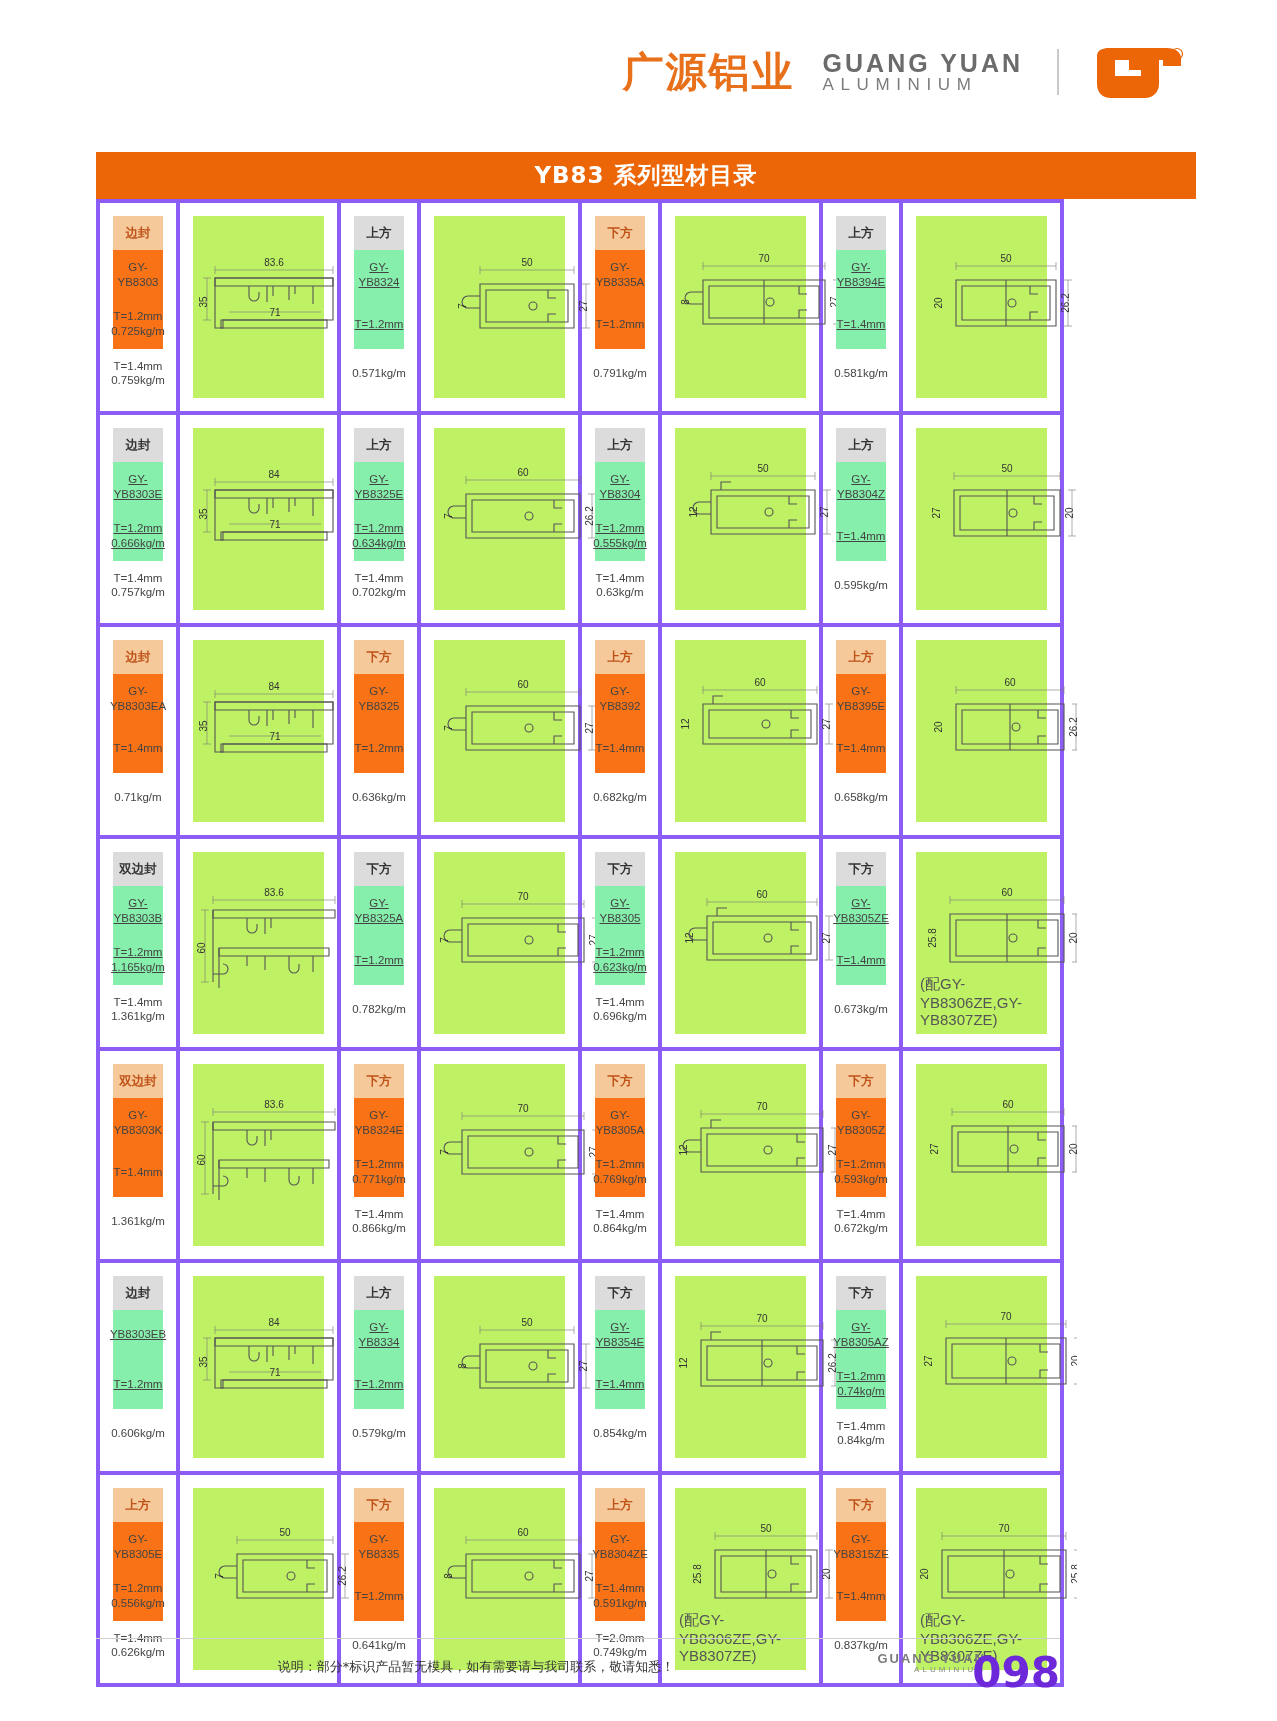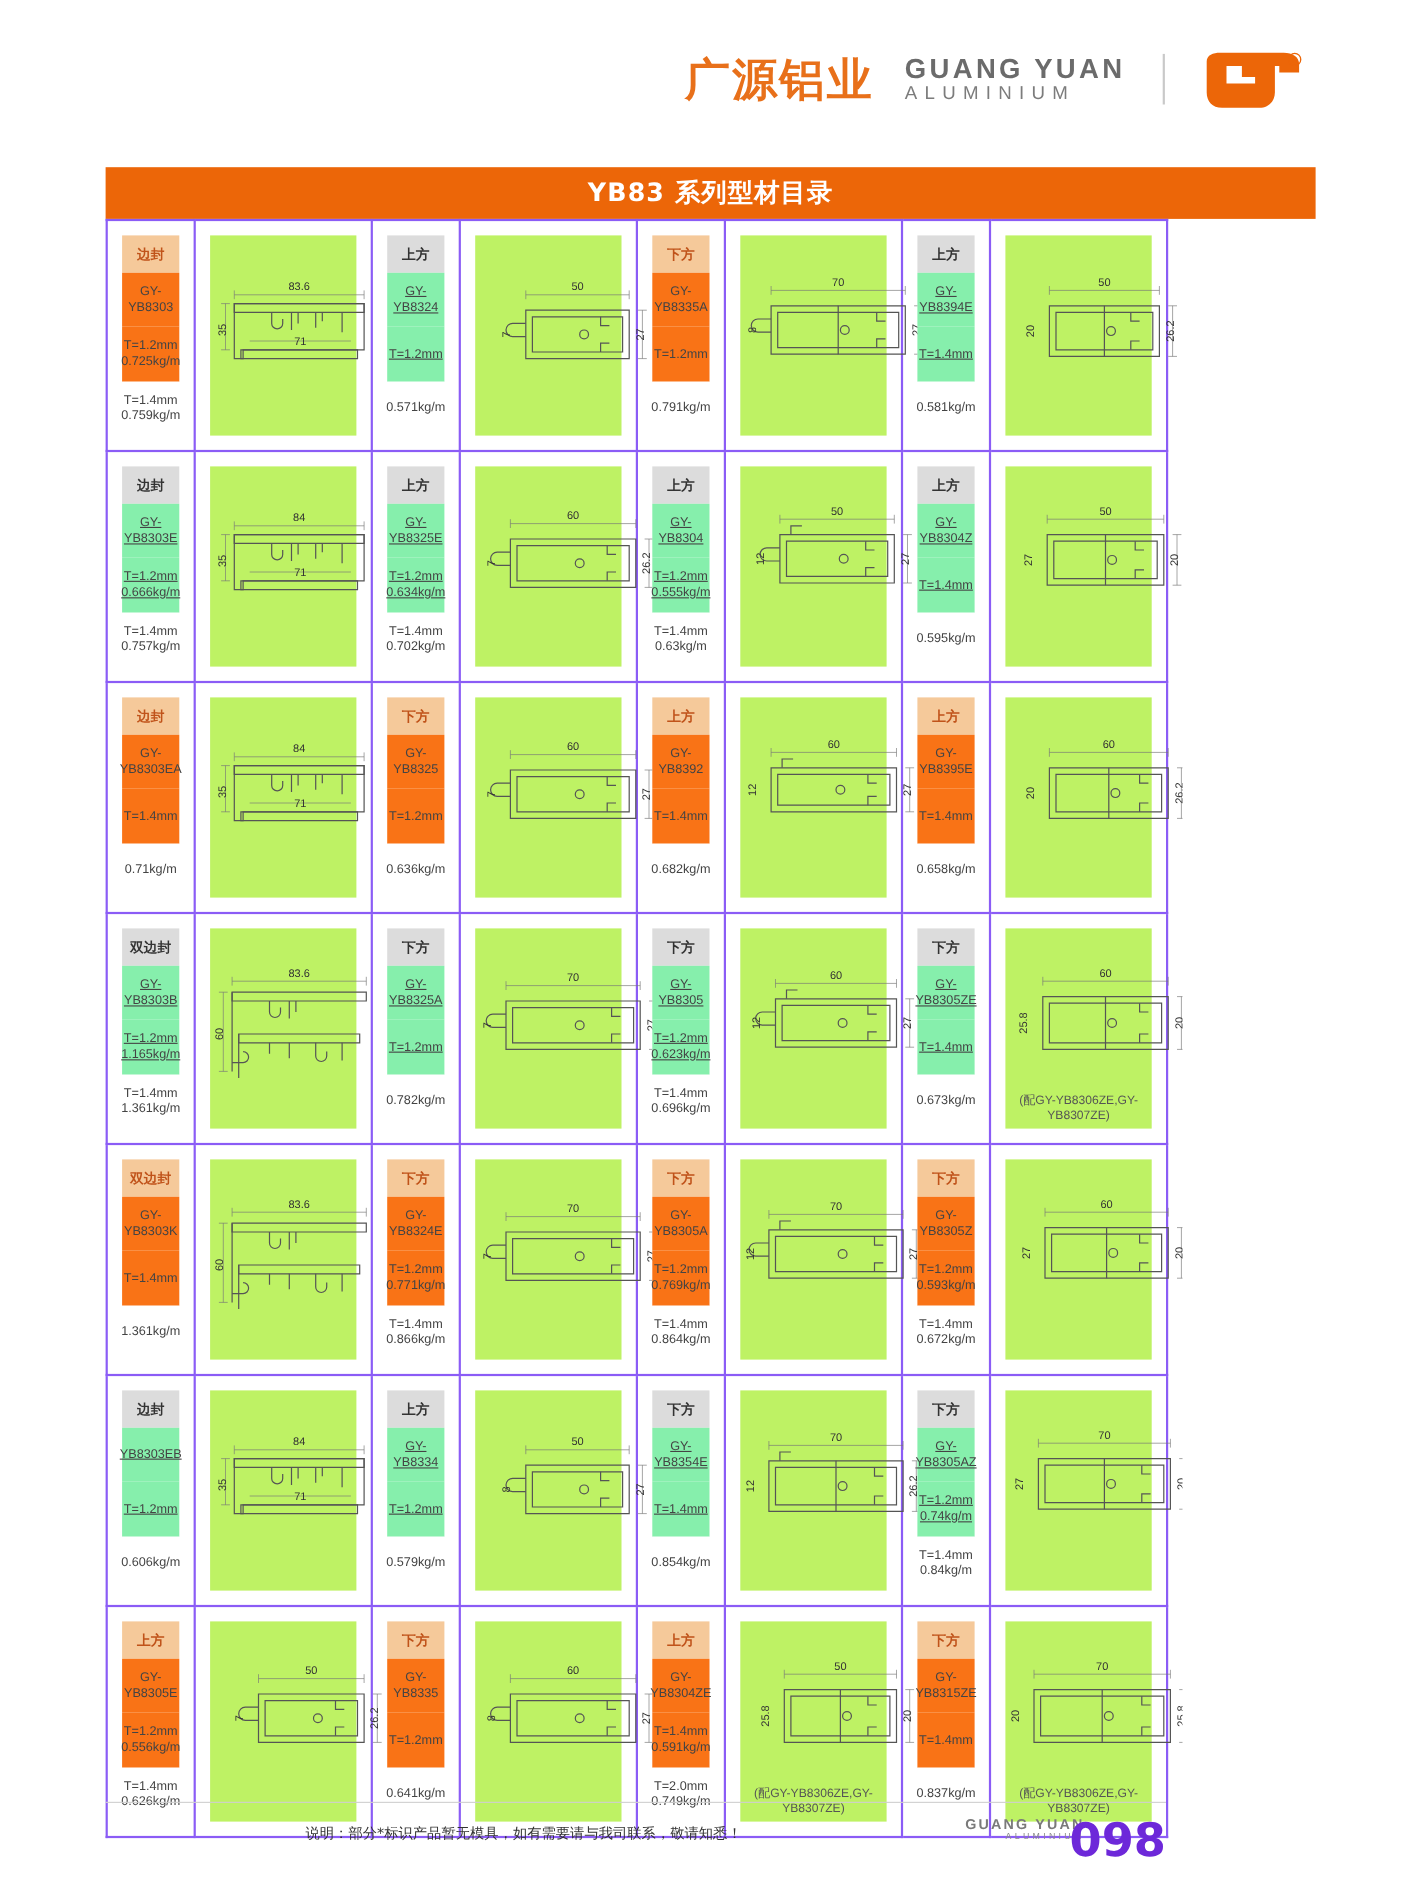--- a/index.html
+++ b/index.html
@@ -43,21 +43,21 @@
     font-family:"DejaVu Sans","Liberation Sans",sans-serif;
   }
 
   
   .catalog{
     position:absolute;left:96px;top:199px;width:964px;
     border-collapse:collapse;
     table-layout:fixed;
   }
   .catalog td{
-    border:2px solid #8b5cf6;
+    border:4px solid #8b5cf6;
     padding:13px;vertical-align:top;
   }
   .col-info{width:80px;}
   .col-draw{width:161px;}
   .cell-info{
     height:182px;
     display:flex;flex-direction:column;
     font-size:11.5px;
   }
   .tag{
@@ -75,21 +75,21 @@
   .irow.grey{background:#86efac;text-decoration:underline;}
   .irow.orange{background:#f97316;}
   .irow.plain{background:#ffffff;}
   .irow .sub{display:block;}
   .cell-draw{
     height:182px;position:relative;background:#bef264;
   }
   .cell-draw svg{position:absolute;left:0;top:0;}
   .note-inline{
     position:absolute;left:4px;right:4px;bottom:6px;
-    text-align:center;font-size:11px;color:#555;
+    text-align:left;font-size:15px;color:#555;
   }
 
   
   .footer{
     position:absolute;left:96px;top:1648px;width:964px;
   }
   .footer-line{
     position:absolute;left:0;top:-10px;width:964px;height:1px;background:#cfcfcf;
   }
   .footer-note{

